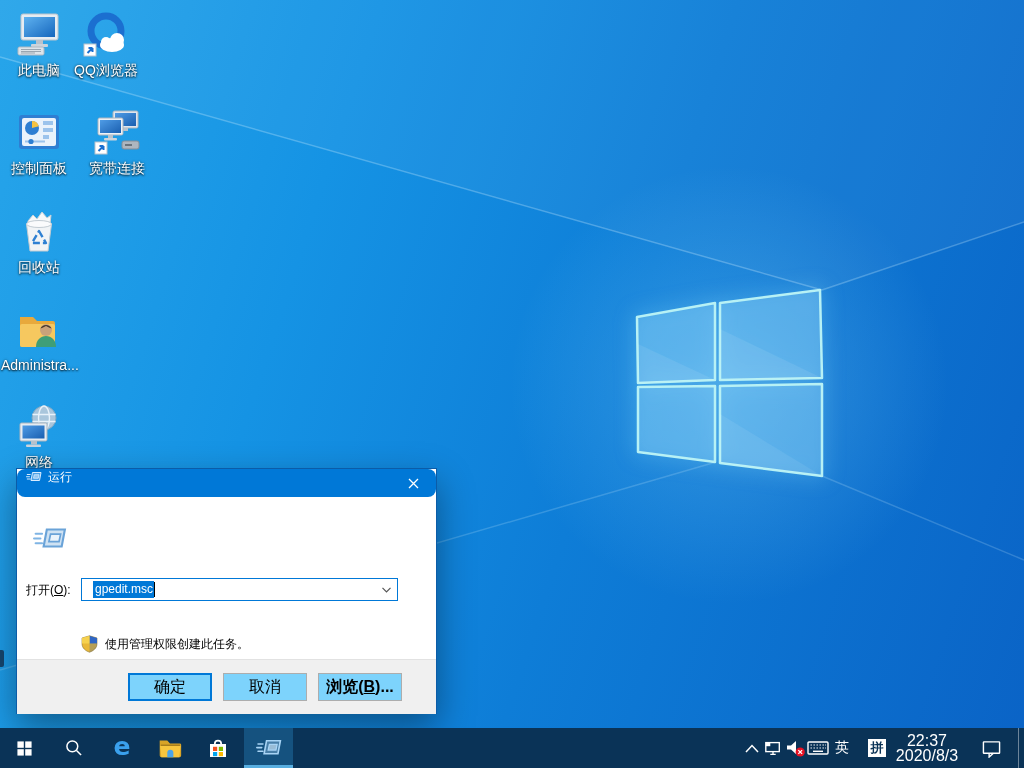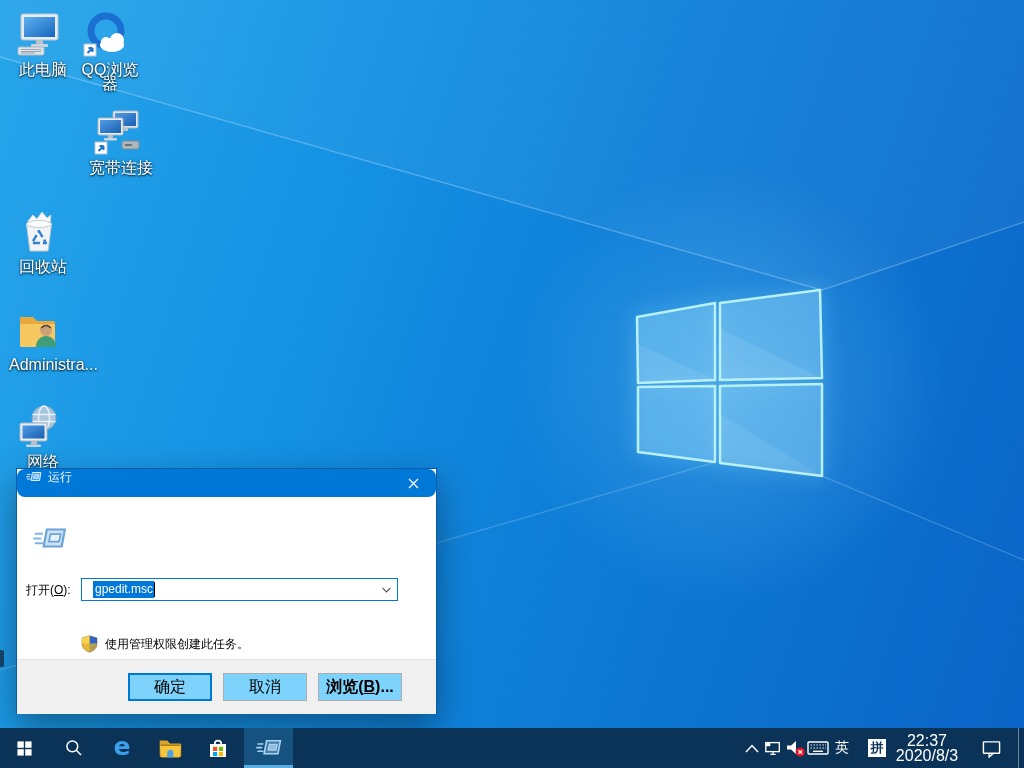--- a/index.html
+++ b/index.html
@@ -9,22 +9,22 @@
   .desktop{position:relative;width:1024px;height:768px;overflow:hidden;
     background:linear-gradient(108deg,#27a5ea 0%,#1593e4 30%,#0e7dd7 58%,#0a63c6 100%);}
   .wp-glow{position:absolute;left:479px;top:135px;width:500px;height:500px;pointer-events:none;
     background:radial-gradient(circle,rgba(140,220,255,.30) 0%,rgba(140,220,255,0) 62%);}
   .wp-rays{position:absolute;left:0;top:0;pointer-events:none;}
   .wp-logo{position:absolute;left:630px;top:284px;filter:drop-shadow(0 0 10px rgba(150,230,255,.55));}
 
   
   .dicon{position:absolute;width:76px;cursor:pointer;}
   .ig{width:48px;height:48px;margin:0 auto;}
-  .dlabel{margin-top:5px;font-size:16px;color:#fff;text-align:center;line-height:14px;
-    text-shadow:0 1px 2px rgba(0,0,0,.85),0 0 3px rgba(0,0,0,.45);padding-left:8px;}
+  .dlabel{margin-top:5px;font-size:14px;color:#fff;text-align:center;line-height:14px;
+    text-shadow:0 1px 2px rgba(0,0,0,.85),0 0 3px rgba(0,0,0,.45);}
   .sliver{position:absolute;left:0;top:650px;width:4px;height:17px;background:#16466e;border-radius:0 2px 2px 0;}
 
   
   .rundlg{position:absolute;left:16px;top:468px;width:421px;height:246px;background:#fff;
     border:1px solid #0b5ca8;box-sizing:border-box;box-shadow:0 14px 34px rgba(0,0,0,.38);}
   .tbar{position:absolute;left:0;top:0;width:100%;height:28px;background:#0078d7;display:flex;align-items:flex-start;border-radius:8px;}
   .tbar-icon{margin-left:9px;width:16px;height:16px;}
   .tbar-title{margin-left:6px;font-size:12px;color:#fff;}
   .closebtn{position:absolute;right:0;top:0;width:45px;height:28px;display:flex;align-items:center;justify-content:center;cursor:pointer;}
   .dbody{position:absolute;left:0;top:28px;width:100%;height:162px;background:#fff;}
@@ -114,20 +114,36 @@
         <circle cx="35" cy="30" r="7" fill="#fff"></circle>
         <ellipse cx="30" cy="35" rx="12" ry="7" fill="#fff"></ellipse>
         <circle cx="24" cy="32" r="5" fill="#fff"></circle>
         <rect x="2" y="34" width="12" height="12" fill="#fff" stroke="#b9c3cd"></rect>
         <path d="M5.5 43 L10.5 38 M10.5 38 h-4 M10.5 38 v4" stroke="#1b6fd0" stroke-width="2" fill="none"></path>
       </svg>
     </div>
     <div class="dlabel">QQ浏览器</div>
   </div>
 
+  <div class="dicon" style="left:1px;top:108px">
+    <div class="ig">
+      <svg viewBox="0 0 48 48" width="48" height="48">
+        <rect x="4" y="7" width="40" height="34" rx="3" fill="#2e7ed2"></rect>
+        <rect x="7" y="10" width="34" height="28" rx="2" fill="#eaf2fb"></rect>
+        <circle cx="17" cy="20" r="7" fill="#2e7ed2"></circle>
+        <path d="M17 20 L17 13 A7 7 0 0 1 23.8 18.2 Z" fill="#f5c242"></path>
+        <rect x="28" y="13" width="10" height="4" fill="#9cc3ec"></rect>
+        <rect x="28" y="20" width="10" height="4" fill="#9cc3ec"></rect>
+        <rect x="28" y="27" width="6" height="4" fill="#9cc3ec"></rect>
+        <path d="M10 33.5 H30" stroke="#9cc3ec" stroke-width="2"></path>
+        <circle cx="16" cy="33.5" r="2.6" fill="#2e7ed2"></circle>
+      </svg>
+    </div>
+    <div class="dlabel">控制面板</div>
+  </div>
 
   <div class="dicon" style="left:79px;top:108px">
     <div class="ig">
       <svg viewBox="0 0 48 48" width="48" height="48">
         <defs>
             <linearGradient id="scr2" x1="0" y1="0" x2="1" y2="1">
           <stop offset="0" stop-color="#4f9ce6"></stop>
               <stop offset="1" stop-color="#1a5fb0"></stop>
             </linearGradient>
           </defs>

